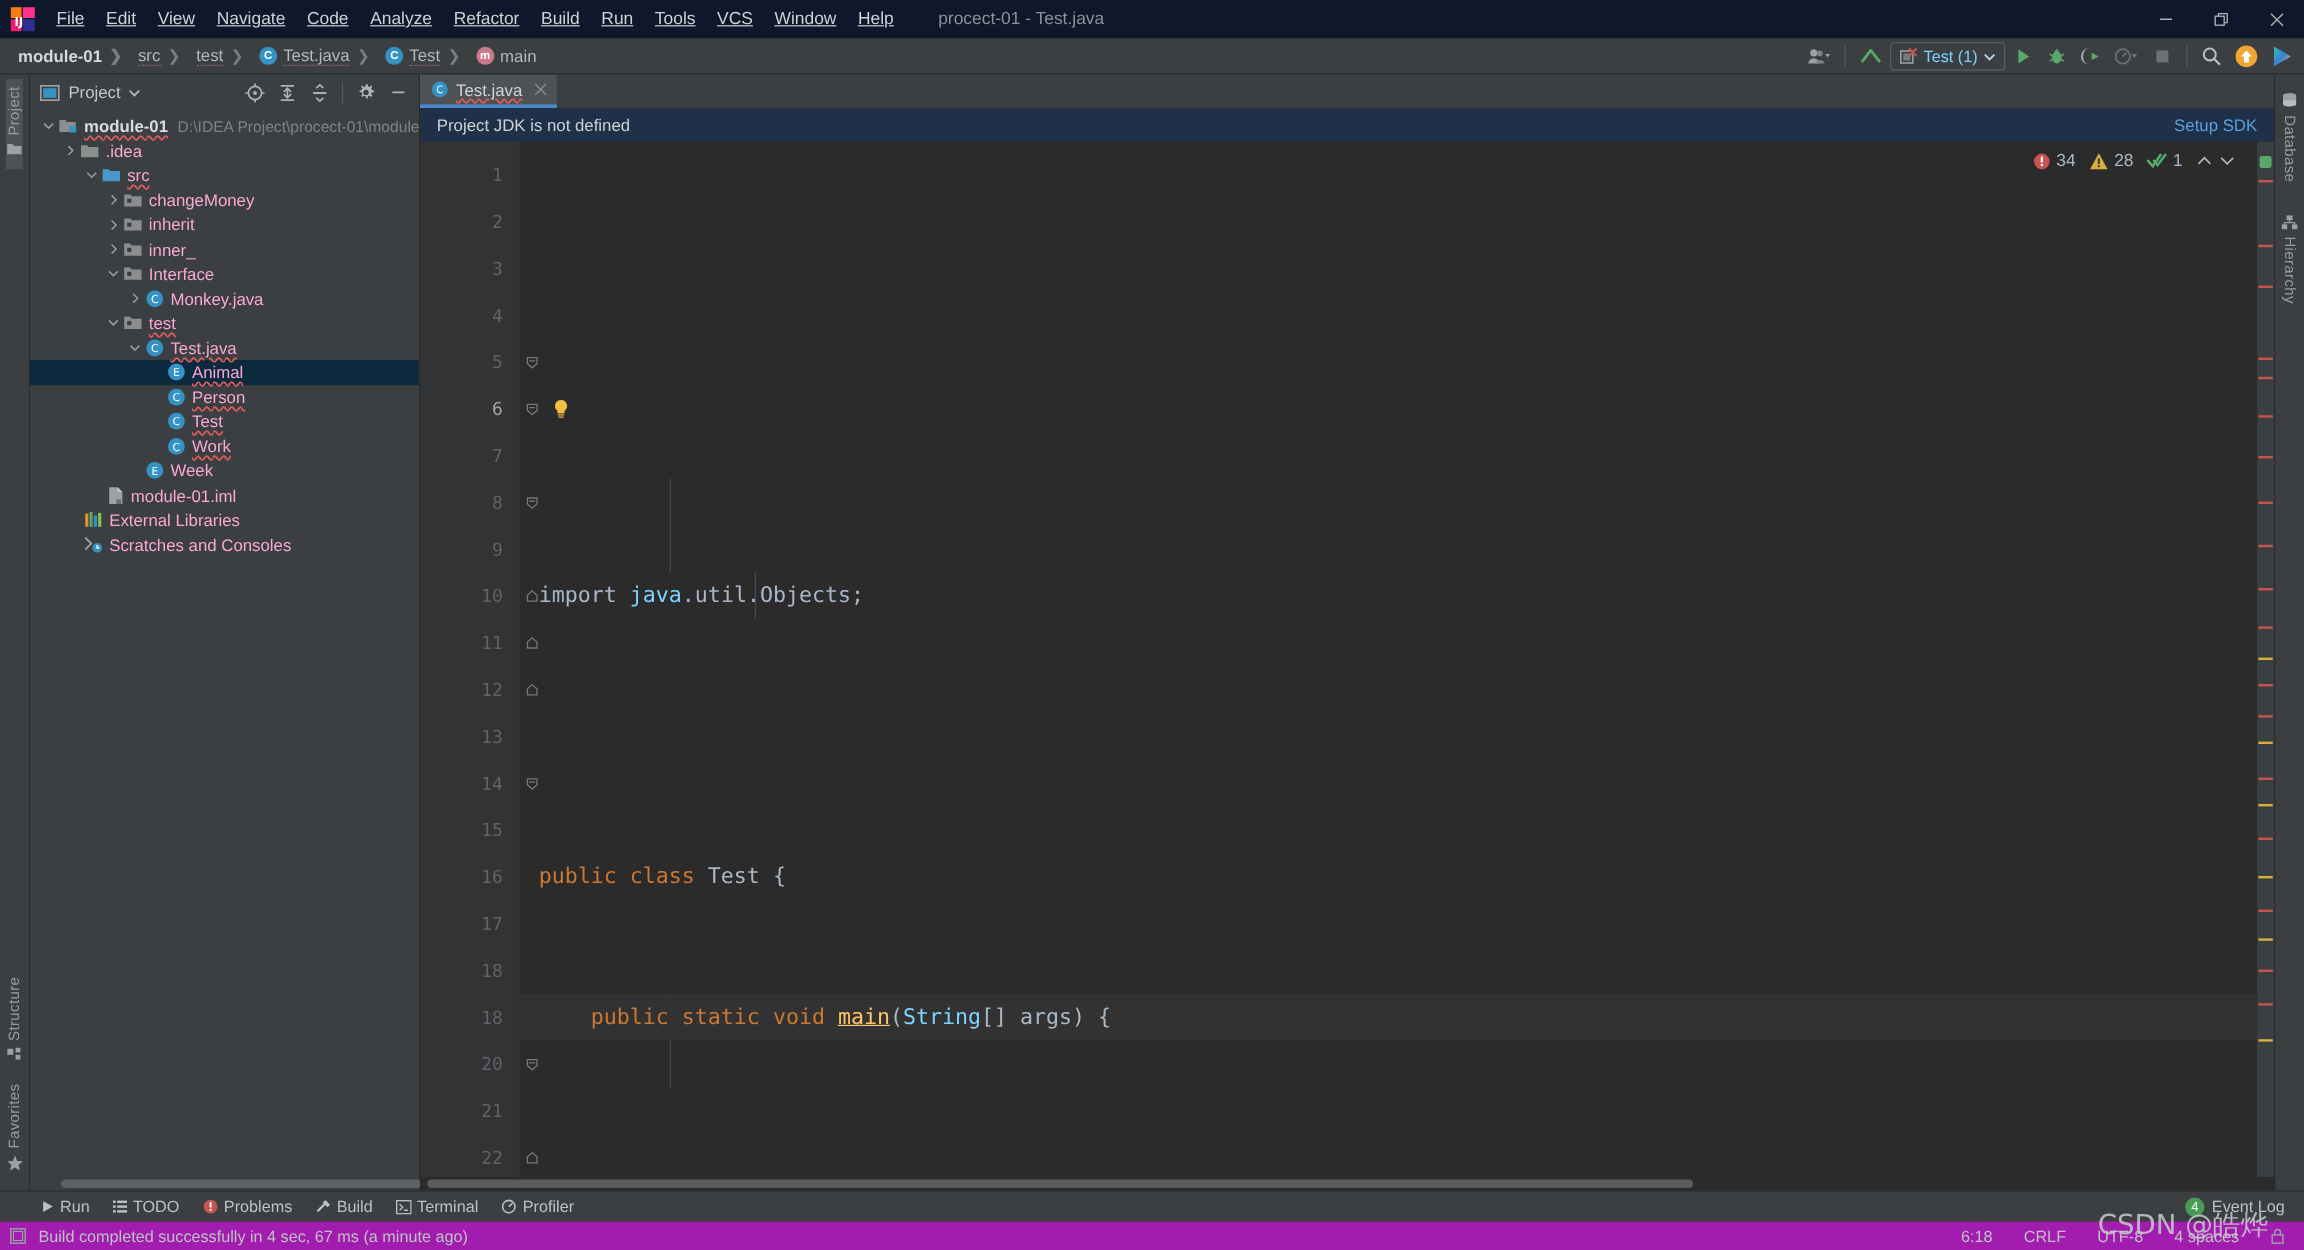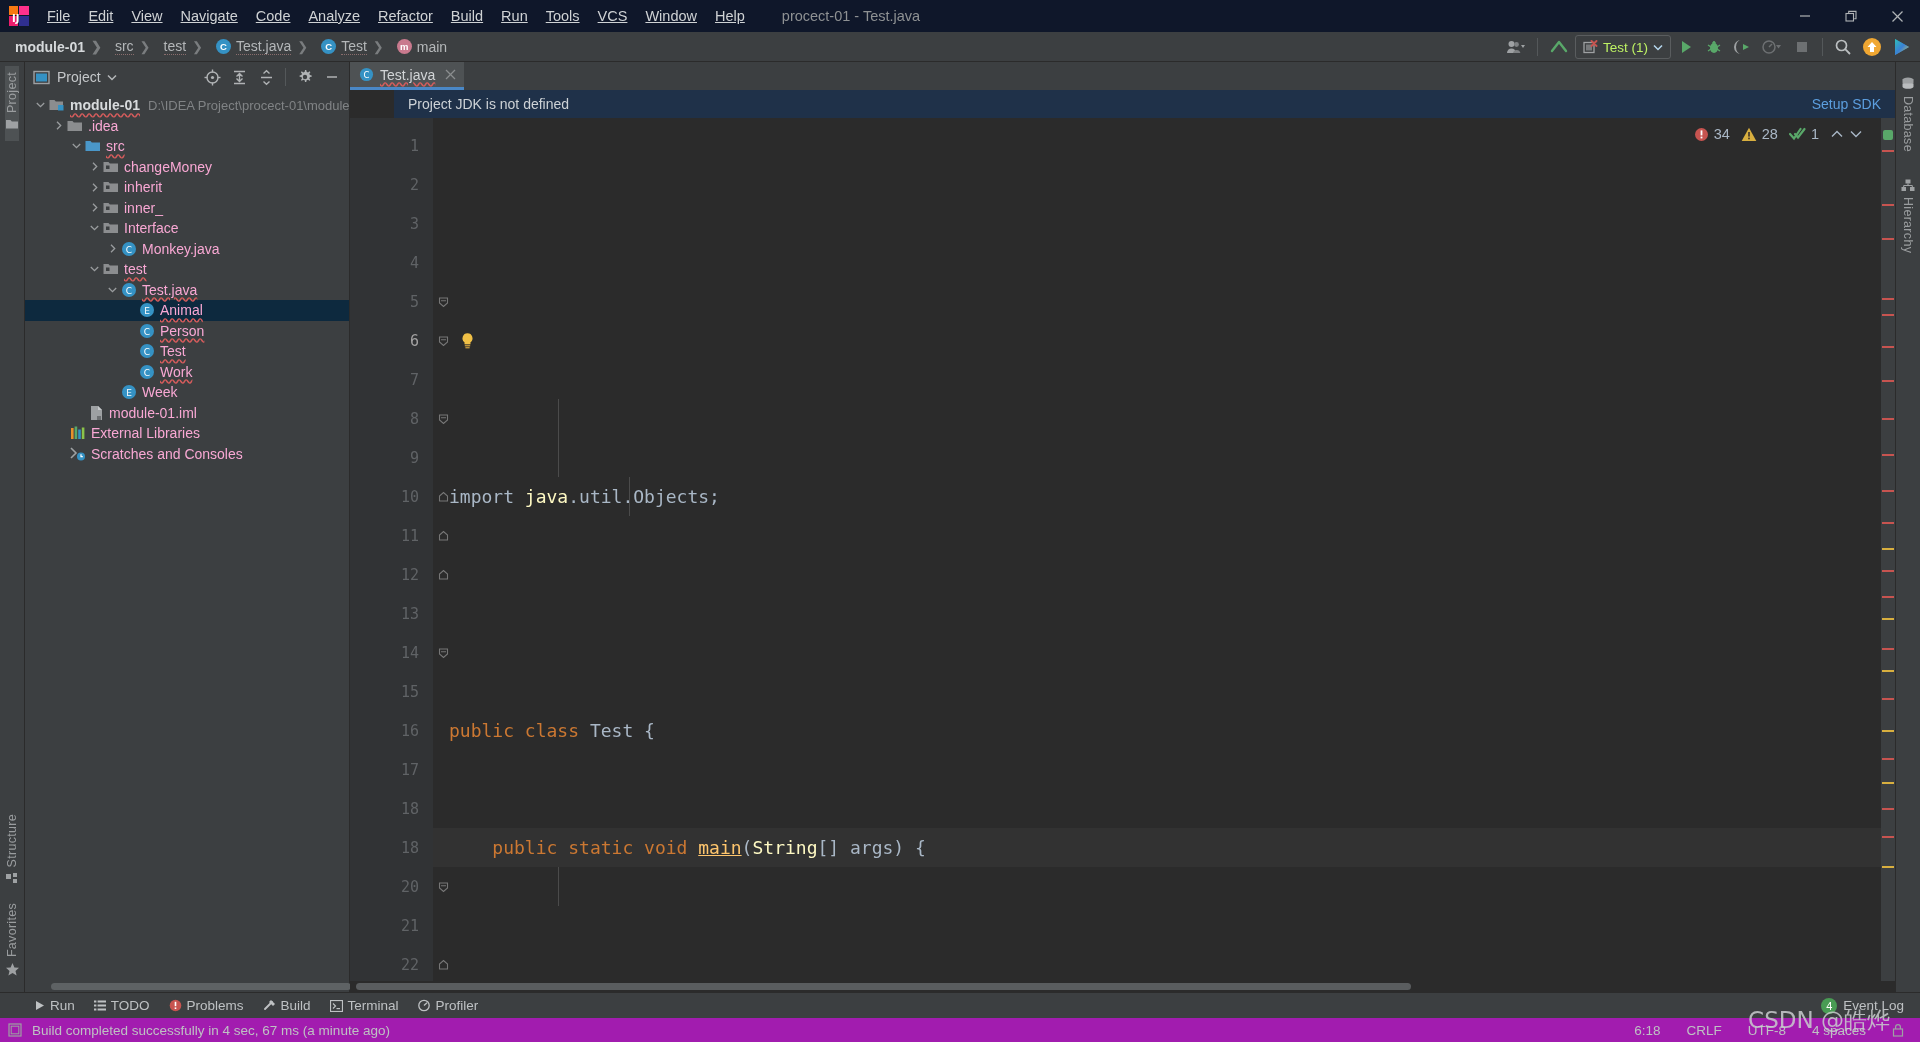--- a/index.html
+++ b/index.html
@@ -42,21 +42,21 @@
     font-size:9.5px; display:inline-flex; align-items:center; justify-content:center;
     margin-right:5px; font-weight:bold; flex:0 0 auto;
   }
   .cls-badge.m { background:#c97a8e; }
 
   .navright { position:absolute; right:4px; top:0; height:30px; display:flex; align-items:center; gap:2px; }
   .tbtn { height:26px; min-width:26px; display:flex; align-items:center; justify-content:center; padding:0 4px; border-radius:3px; }
   .vdiv { width:1px; height:18px; background:#54585a; margin:0 5px; }
   .runcfg {
     display:flex; align-items:center; gap:5px; height:24px; padding:0 7px;
-    border:1px solid #5a5d5f; border-radius:3px; color:#bef264; font-size:13.5px;
+    border:1px solid #5a5d5f; border-radius:3px; color:#7dd3fc; font-size:13.5px;
   }
 
   
   .body { flex:1 1 auto; display:flex; min-height:0; }
 
   
   .vstrip {
     width:25px; background:#3c3f41; display:flex; flex-direction:column;
     align-items:center; flex:0 0 25px; border-right:1px solid #2b2b2b;
     justify-content:space-between; padding:4px 0;
@@ -88,21 +88,21 @@
   
   .editorwrap { flex:1 1 auto; display:flex; flex-direction:column; min-width:0; background:#2b2b2b; }
   .tabstrip { height:28px; background:#3c3f41; display:flex; align-items:flex-end; flex:0 0 28px; }
   .etab {
     height:28px; display:flex; align-items:center; padding:0 8px 0 9px; gap:6px;
     background:#4e5254; border-bottom:3px solid #4a88c7; font-size:14px; color:#d2d5d7;
   }
   .etab .x { color:#8a8d8f; font-size:14px; margin-left:4px; }
   .notifbar {
     height:28px; background:#1f3149; display:flex; align-items:center;
-    padding:0 14px 0 14px; flex:0 0 28px; font-size:14px; color:#cdd2d6;margin-left:44px;
+    padding:0 14px 0 14px; flex:0 0 28px; font-size:14px; color:#cdd2d6;
   }
   .notifbar .sdk { margin-left:auto; color:#5c9ede; cursor:pointer; }
 
   .editorbody { flex:1 1 auto; display:flex; min-height:0; position:relative; background:#2b2b2b; overflow:hidden; }
   .gutter {
     width:83px; flex:0 0 83px; background:#313335; position:relative;
     font-family:"DejaVu Sans Mono", monospace; font-size:15px; color:#606366;
     padding-top:8px;
   }
   .gline { height:39px; display:flex; align-items:center; justify-content:flex-end; padding-right:14px; position:relative; }
@@ -111,21 +111,21 @@
 
   .codearea {
     flex:1 1 auto; position:relative; overflow:hidden; padding-top:8px;
     font-family:"DejaVu Sans Mono", monospace; font-size:18px; line-height:39px;
     color:#a9b7c6; white-space:pre;
   }
   .cline { height:39px; padding-left:16px; position:relative; }
   .cline.cur { background:#323232; }
   .k  { color:#cc7832; }            
   .ty { color:#a9b7c6; }
-  .cn { color:#fef9c3; }            
+  .cn { color:#7dd3fc; }            
   .mu { color:#ffc66d; text-decoration:underline; }
   .pn { color:#a9b7c6; }
   .indentline { position:absolute; top:0; bottom:0; width:1px; background:#4b4b4b; }
 
   
   .inspect {
     position:absolute; right:28px; top:6px; display:flex; align-items:center; gap:5px;
     font-size:14.5px; color:#a9b7c6; background:#2b2b2b; padding:2px 4px; z-index:6;
   }
   .inspect .num { margin-right:6px; }

